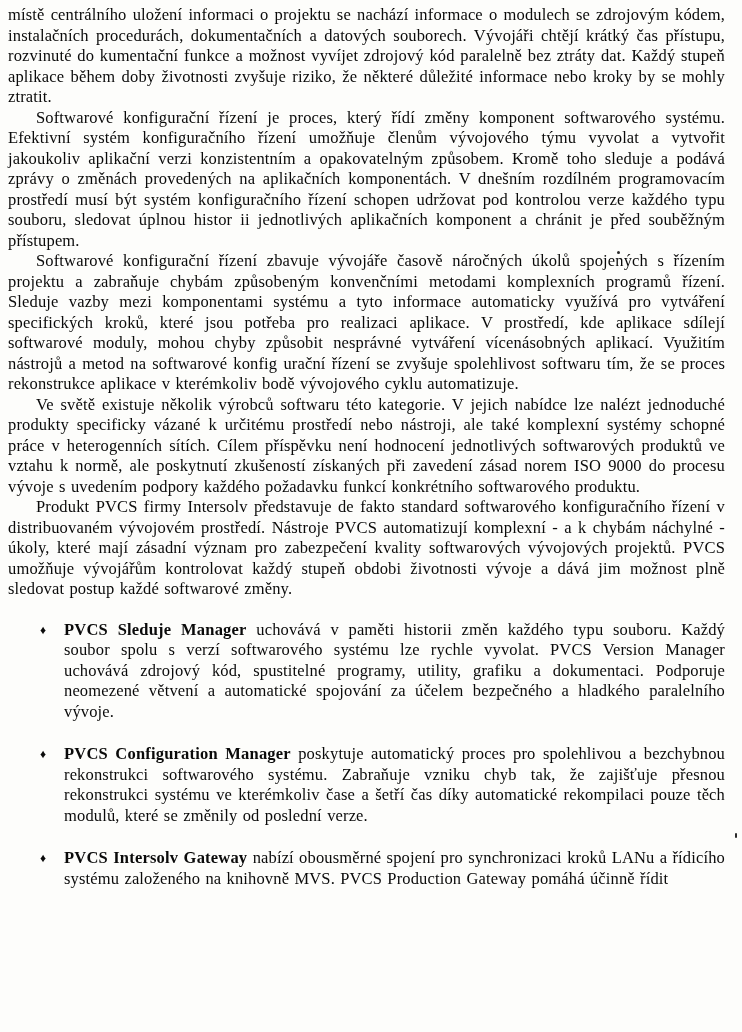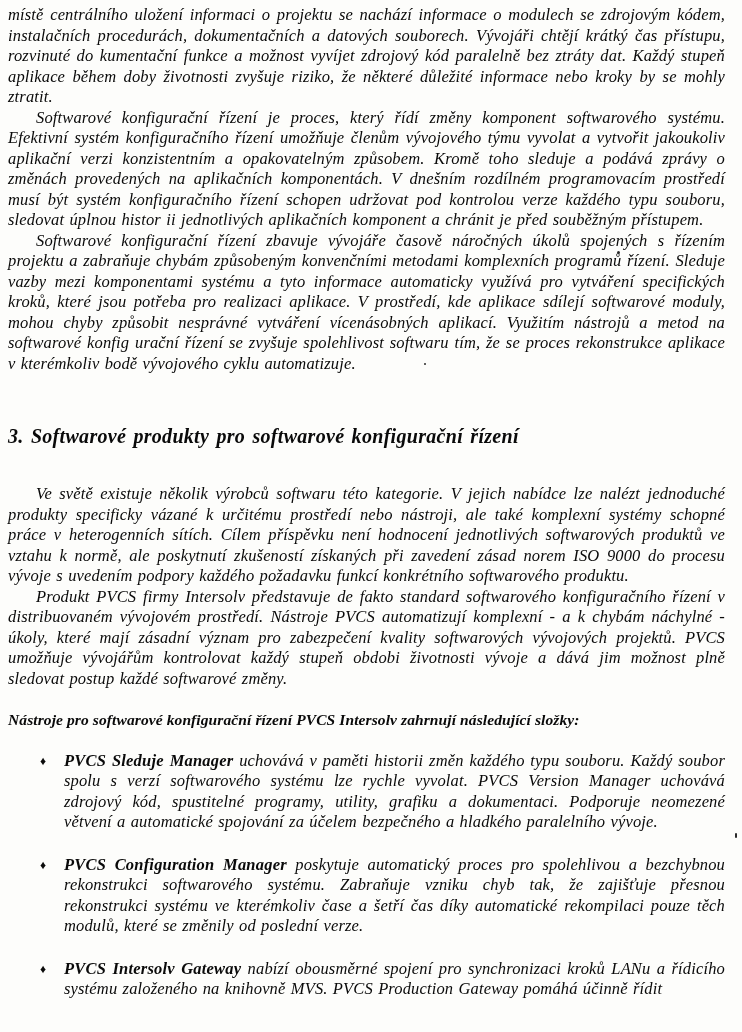--- a/index.html
+++ b/index.html
@@ -7,21 +7,20 @@
     width: 742px;
     height: 1032px;
     overflow: hidden;
     background: #fdfdfb;
     color: #0a0a0a;
     font-family: "Liberation Serif", "DejaVu Serif", serif;
     position: relative;
   }
   .page {
     padding: 5px 17px 0 8px;
-    font-style: italic;
   }
   p.body-para {
     margin: 0;
     font-size: 16.5px;
     line-height: 20.5px;
     text-align: justify;
     letter-spacing: 0.15px;
     word-spacing: 1px;
   }
   p.body-para.indent { text-indent: 28px; }
@@ -80,27 +79,25 @@
 <body>
 
 <div class="page">
 
   <p class="body-para">místě centrálního uložení informaci o projektu se nachází informace o modulech se zdrojovým kódem, instalačních procedurách, dokumentačních a datových souborech. Vývojáři chtějí krátký čas přístupu, rozvinuté do kumentační funkce a možnost vyvíjet zdrojový kód paralelně bez ztráty dat. Každý stupeň aplikace během doby životnosti zvyšuje riziko, že některé důležité informace nebo kroky by se mohly ztratit.</p>
 
   <p class="body-para indent">Softwarové konfigurační řízení je proces, který řídí změny komponent softwarového systému. Efektivní systém konfiguračního řízení umožňuje členům vývojového týmu vyvolat a vytvořit jakoukoliv aplikační verzi konzistentním a opakovatelným způsobem. Kromě toho sleduje a podává zprávy o změnách provedených na aplikačních komponentách. V dnešním rozdílném programovacím prostředí musí být systém konfiguračního řízení schopen udržovat pod kontrolou verze každého typu souboru, sledovat úplnou histor ii jednotlivých aplikačních komponent a chránit je před souběžným přístupem.</p>
 
   <p class="body-para indent">Softwarové konfigurační řízení zbavuje vývojáře časově náročných úkolů spojených s řízením projektu a zabraňuje chybám způsobeným konvenčními metodami komplexních programů řízení. Sleduje vazby mezi komponentami systému a tyto informace automaticky využívá pro vytváření specifických kroků, které jsou potřeba pro realizaci aplikace. V prostředí, kde aplikace sdílejí softwarové moduly, mohou chyby způsobit nesprávné vytváření vícenásobných aplikací. Využitím nástrojů a metod na softwarové konfig urační řízení se zvyšuje spolehlivost softwaru tím, že se proces rekonstrukce aplikace v kterémkoliv bodě vývojového cyklu automatizuje.</p>
 
-  <h2 class="section-heading">3. Softwarové produkty pro softwarové konfigurační řízení</h2>
 
   <p class="body-para indent">Ve světě existuje několik výrobců softwaru této kategorie. V jejich nabídce lze nalézt jednoduché produkty specificky vázané k určitému prostředí nebo nástroji, ale také komplexní systémy schopné práce v heterogenních sítích. Cílem příspěvku není hodnocení jednotlivých softwarových produktů ve vztahu k normě, ale poskytnutí zkušeností získaných při zavedení zásad norem ISO 9000 do procesu vývoje s uvedením podpory každého požadavku funkcí konkrétního softwarového produktu.</p>
 
   <p class="body-para indent">Produkt PVCS firmy Intersolv představuje de fakto standard softwarového konfiguračního řízení v distribuovaném vývojovém prostředí. Nástroje PVCS automatizují komplexní - a k chybám náchylné - úkoly, které mají zásadní význam pro zabezpečení kvality softwarových vývojových projektů. PVCS umožňuje vývojářům kontrolovat každý stupeň obdobi životnosti vývoje a dává jim možnost plně sledovat postup každé softwarové změny.</p>
 
-  <p class="tools-intro">Nástroje pro softwarové konfigurační řízení PVCS Intersolv zahrnují následující složky:</p>
 
   <div class="bullet-list">
 
     <div class="bullet-item">
       <span class="bullet-glyph">♦</span>
       <div class="bullet-body">
         <b>PVCS Sleduje Manager</b>
         <span>uchovává v paměti historii změn každého typu souboru. Každý soubor spolu s verzí softwarového systému lze rychle vyvolat. PVCS Version Manager uchovává zdrojový kód, spustitelné programy, utility, grafiku a dokumentaci. Podporuje neomezené větvení a automatické spojování za účelem bezpečného a hladkého paralelního vývoje.</span>
       </div>
     </div>

